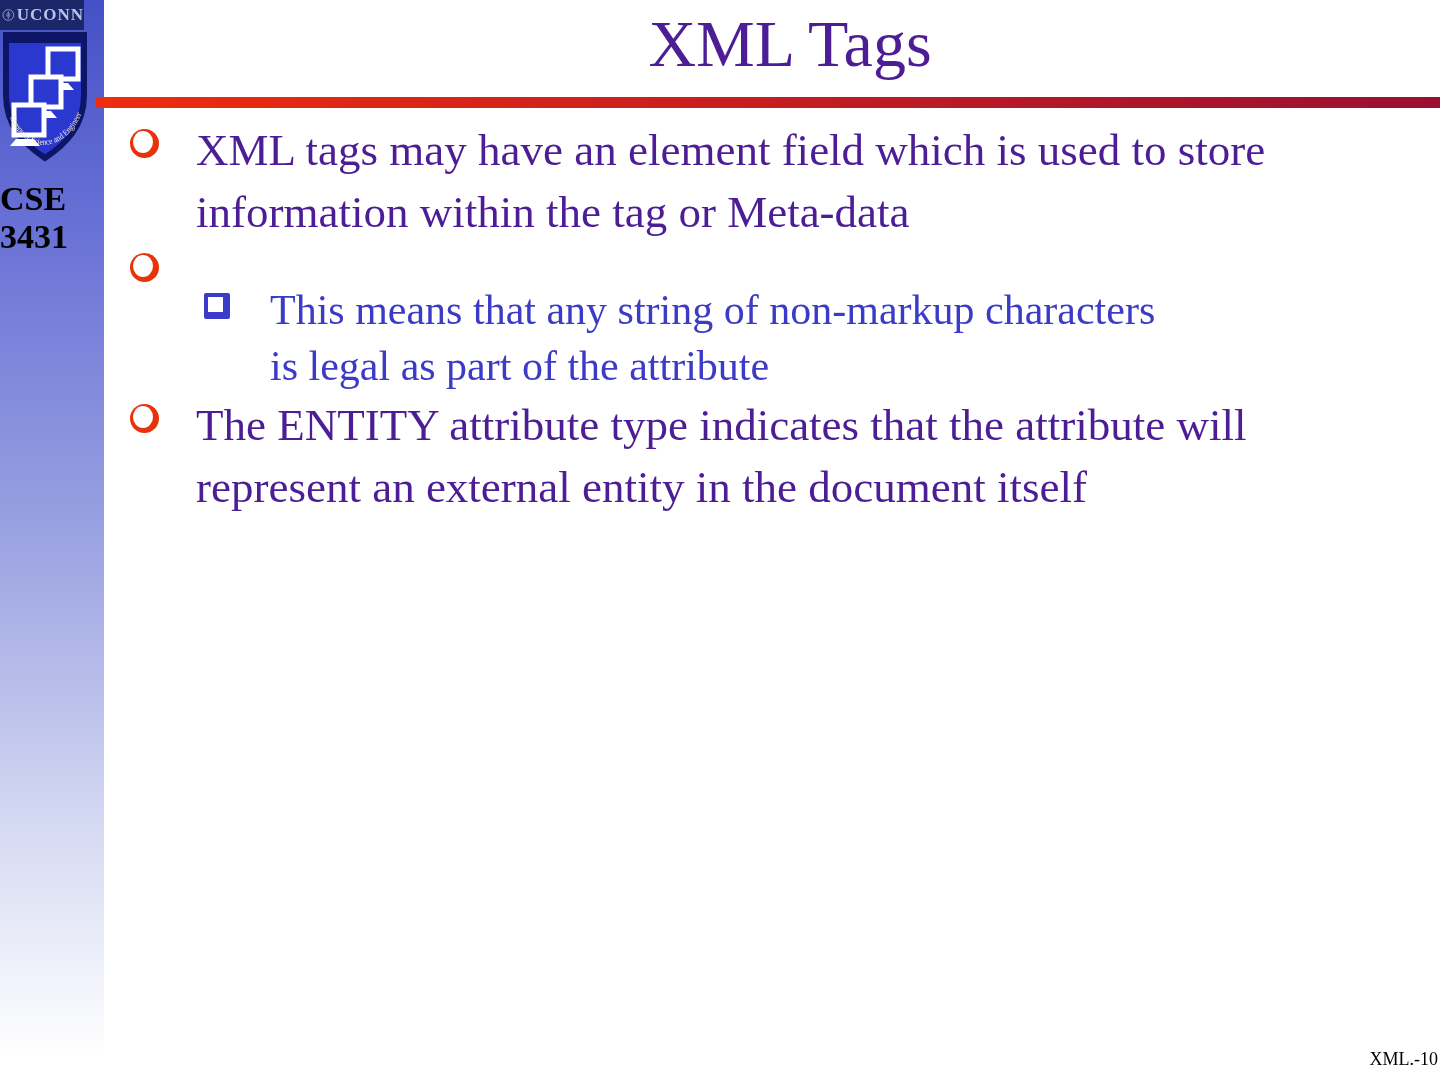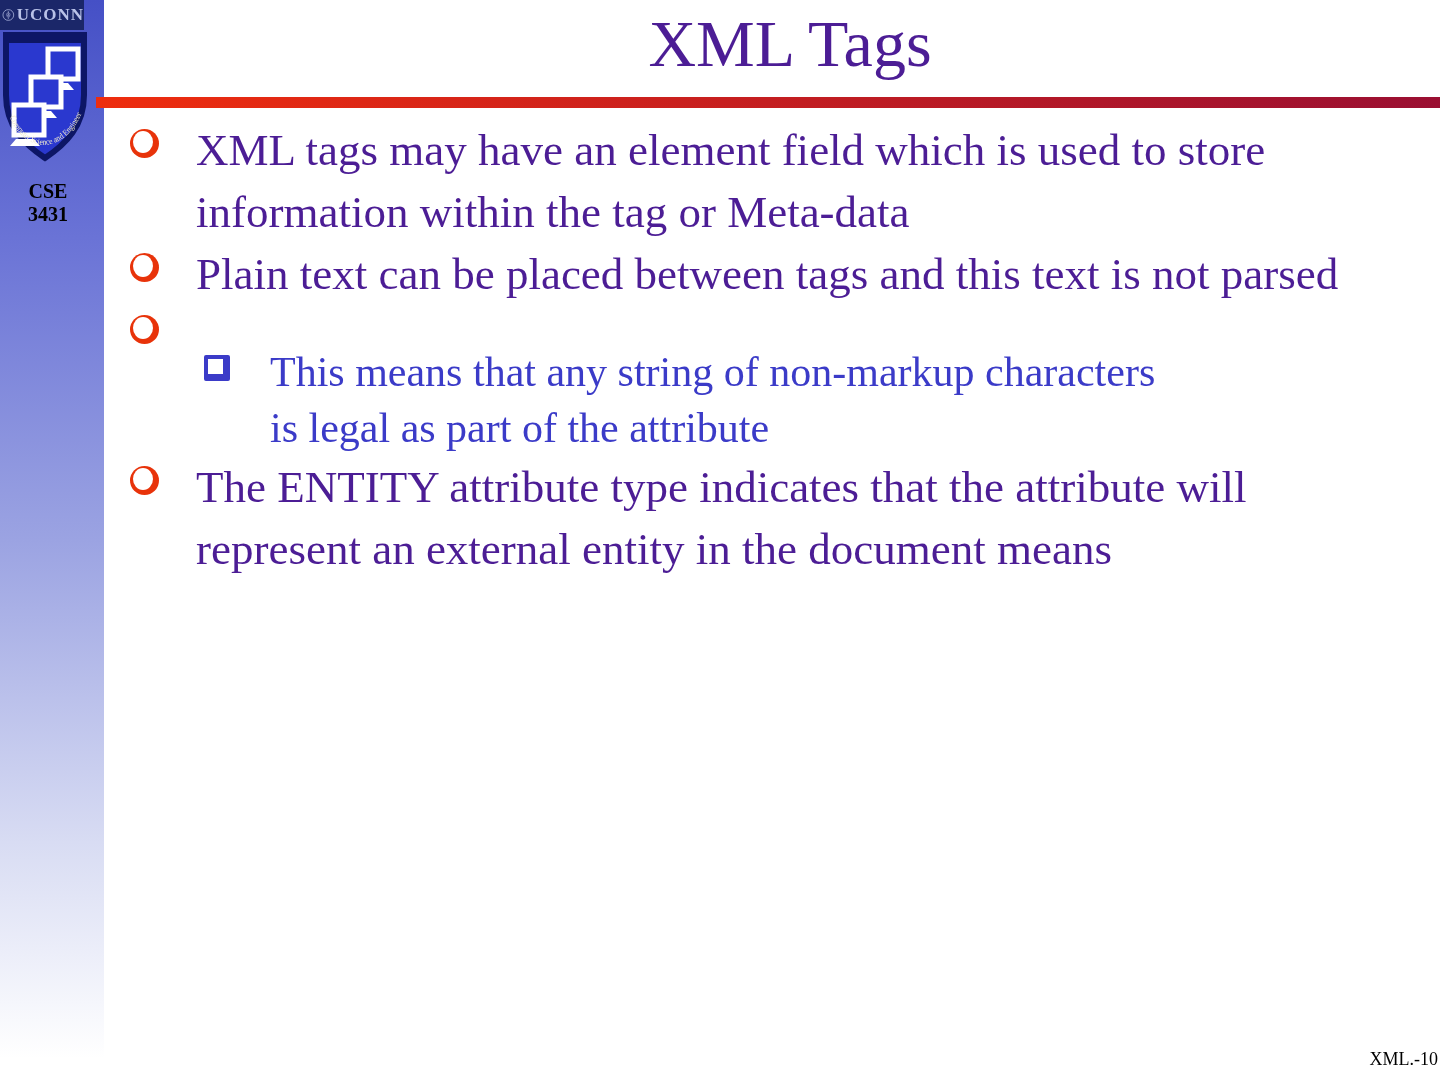--- a/index.html
+++ b/index.html
@@ -26,21 +26,21 @@
     padding-left: 2px; box-sizing: border-box;
   }
   .uconn-wordmark {
     color: #b9c2e8; font-size: 17px; font-weight: bold;
     letter-spacing: 1px; margin-left: 2px;
     font-family: "Liberation Serif", serif;
   }
   .shield-wrap { position: absolute; left: 2px; top: 31px; }
   .course-code {
     position: absolute; left: 0; top: 180px; width: 96px;
-    text-align: center; font-weight: bold; font-size: 20px;
+    font-weight: bold; font-size: 34px;
     line-height: 1.13; color: #000;
   }
 
   
   .slide-title {
     position: absolute; left: 96px; top: 6px; width: 1388px;
     text-align: center; font-size: 66px; color: #4c1d95;
     font-family: "Liberation Serif", serif;
   }
   .red-bar {
@@ -133,43 +133,37 @@
 
 <div class="content">
 
   <div class="bullet-row level1">
     <span class="marker-box">
         <span class="bullet-ring"></span>
       </span>
     <span class="bullet-text">XML tags may have an element field which is used to store information within the tag or Meta-data</span>
   </div>
 
-  <div class="bullet-row level1">
-    <span class="marker-box">
-        <span class="bullet-ring"></span>
-      </span>
-    <span class="bullet-text">Plain text can be placed between tags and this text is not parsed</span>
-  </div>
 
   <div class="bullet-row level1">
     <span class="marker-box">
         <span class="bullet-ring"></span>
       </span>
   </div>
 
   <div class="bullet-row level2">
     <span class="marker-box">
         <span class="bullet-square"></span>
       </span>
     <span class="bullet-text">This means that any string of non-markup characters is legal as part of the attribute</span>
   </div>
 
   <div class="bullet-row level1">
     <span class="marker-box">
         <span class="bullet-ring"></span>
       </span>
-    <span class="bullet-text">The ENTITY attribute type indicates that the attribute will represent an external entity in the document means</span>
+    <span class="bullet-text">The ENTITY attribute type indicates that the attribute will represent an external entity in the document itself</span>
   </div>
 
 
 </div>
 
 <div class="page-label">XML.-10</div>
 
 </body></html>

